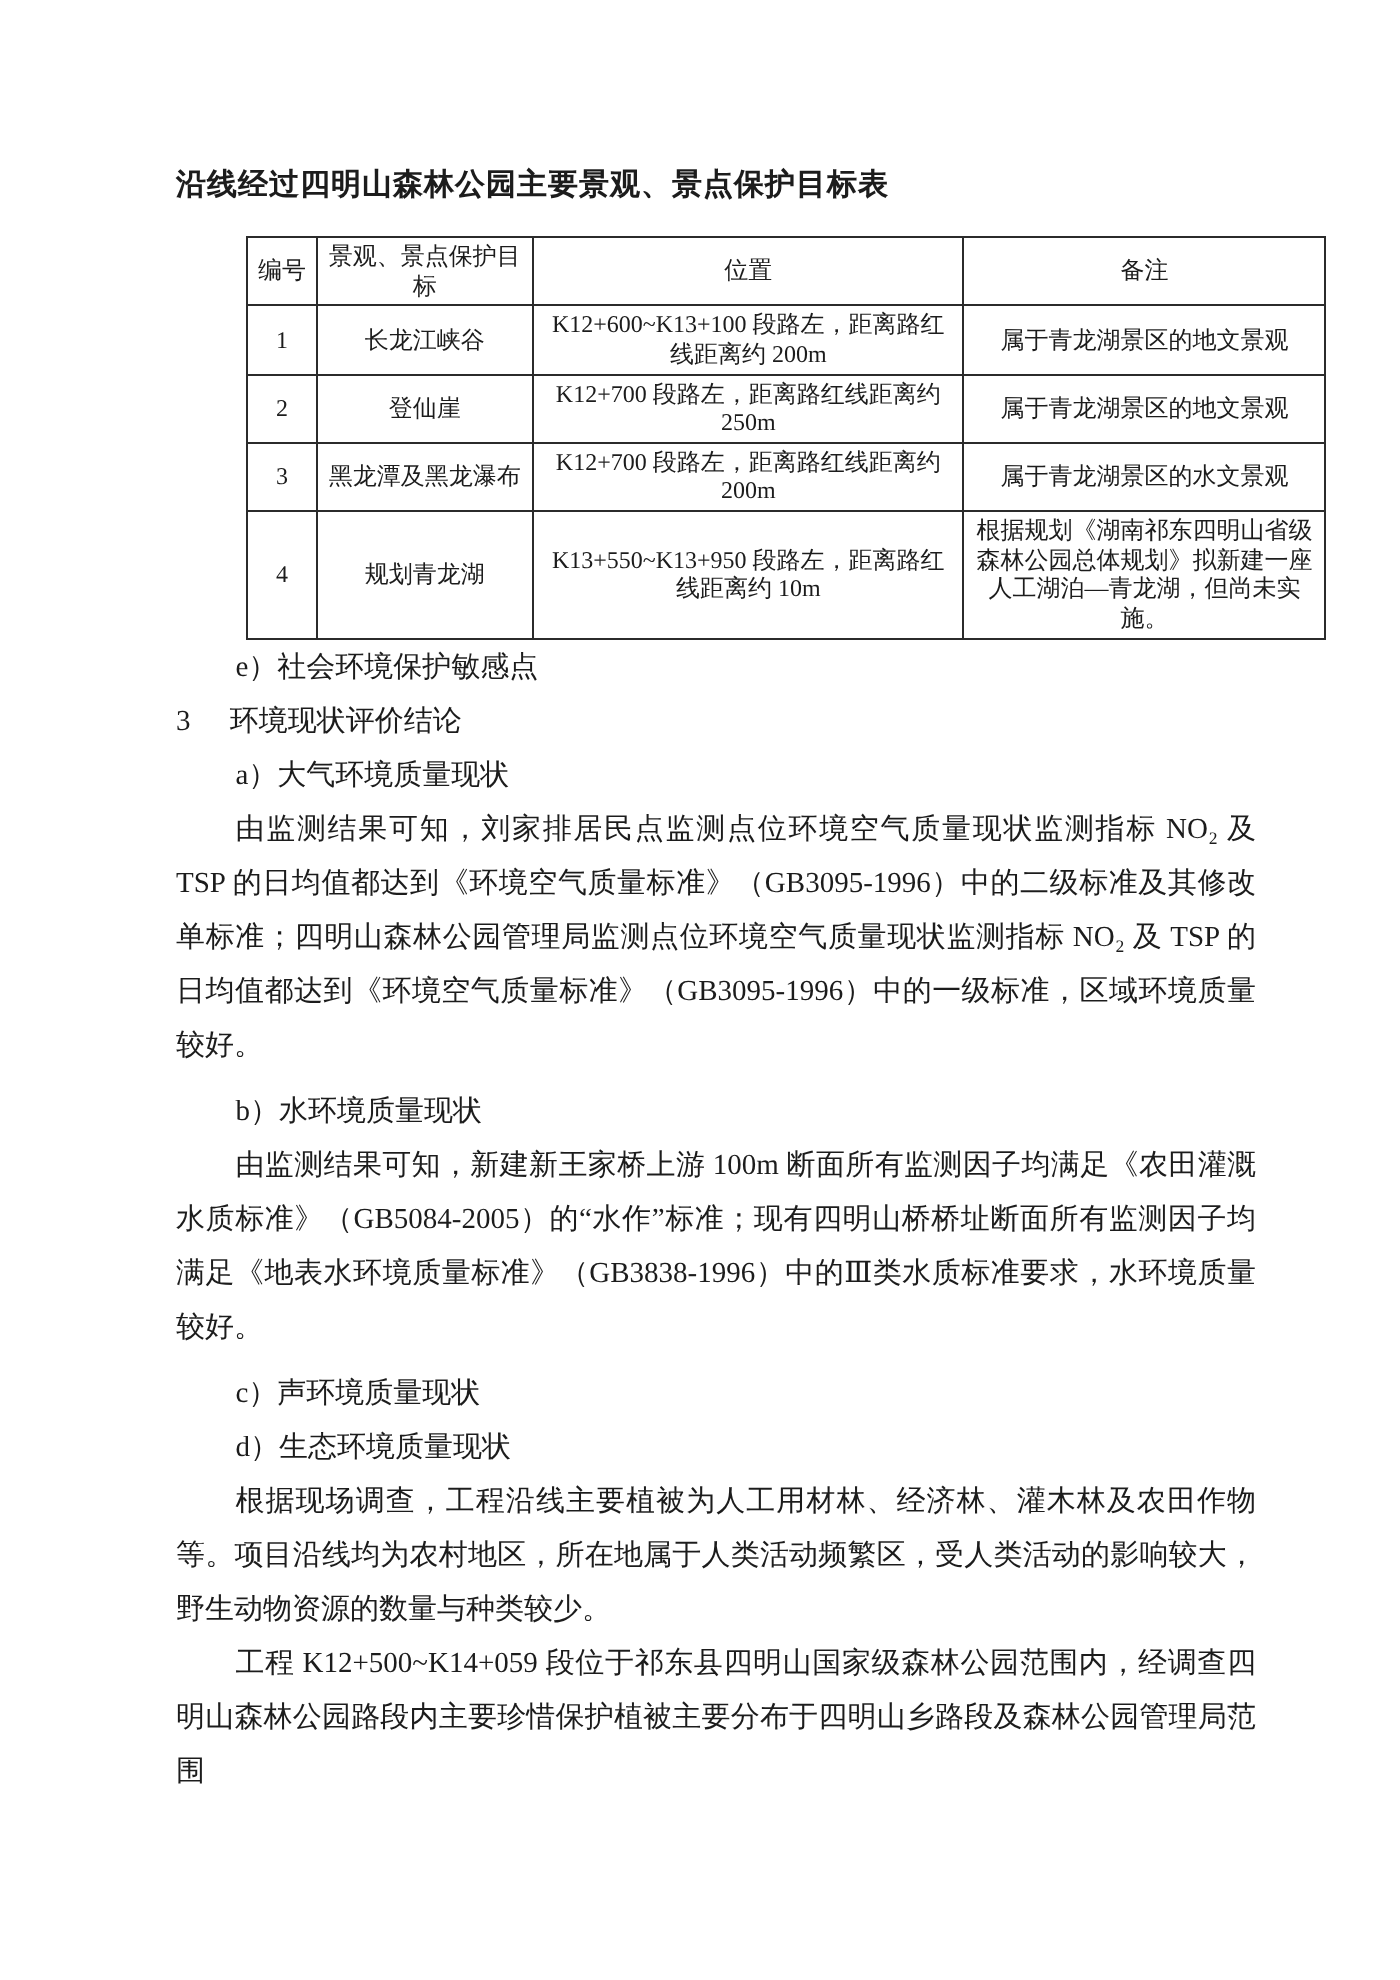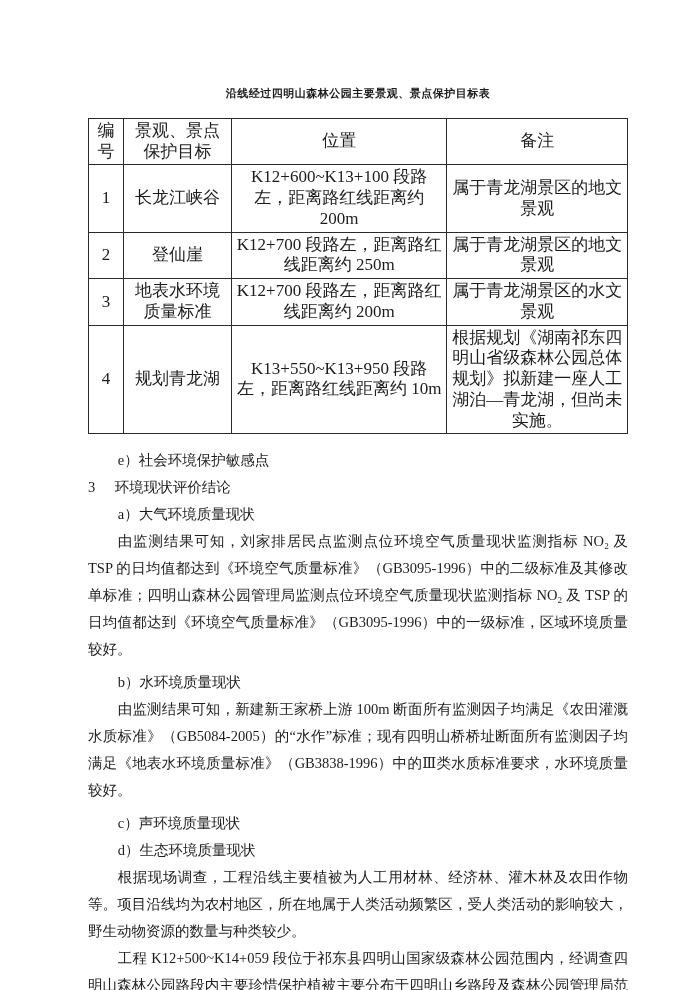--- a/index.html
+++ b/index.html
@@ -15,32 +15,32 @@
     color: #1c1c1c;
     font-family: "Liberation Serif", "DejaVu Serif", serif;
     overflow: hidden;
     box-sizing: border-box;
   }
   .content {
     padding: 84px 72px 0 88px;
   }
   .doc-title {
     margin: 0 0 15px 0;
-    font-size: 11px;
+    font-size: 15px;
     font-weight: bold;
-    text-align: center;
     line-height: 19px;
     letter-spacing: 0.5px;
   }
   table.doc-table {
     width: 100%;
     border-collapse: collapse;
     table-layout: fixed;
-    font-size: 17px;
+    font-size: 12px;
     color: #1c1c1c;
+    margin-left: 35px;
   }
   table.doc-table th,
   table.doc-table td {
     border: 1px solid #2b2b2b;
     text-align: center;
     vertical-align: middle;
     padding: 2px 4px;
     line-height: 1.22;
     font-weight: normal;
     word-break: break-word;
@@ -49,21 +49,21 @@
     height: 18px;
   }
   table.doc-table td.cell-no { height: 24px; }
   .line, .para, .heading {
     margin: 0;
     font-size: 14.5px;
     line-height: 27px;
     text-align: justify;
   }
   .indent { text-indent: 2.05em; }
-  .after-table { margin-top: 13px; }
+  .after-table { margin-top: 1px; }
   .gap-sm { margin-top: 6px; }
   .heading { font-weight: normal; }
   .heading .hnum {
     display: inline-block;
     margin-right: 1.35em;
   }
 </style>
 </head>
 <body>
 
@@ -95,21 +95,21 @@
           <td>属于青龙湖景区的地文景观</td>
         </tr>
         <tr>
           <td class="cell-no">2</td>
           <td>登仙崖</td>
           <td>K12+700 段路左，距离路红线距离约 250m</td>
           <td>属于青龙湖景区的地文景观</td>
         </tr>
         <tr>
           <td class="cell-no">3</td>
-          <td>地表水环境质量标准</td>
+          <td>黑龙潭及黑龙瀑布</td>
           <td>K12+700 段路左，距离路红线距离约 200m</td>
           <td>属于青龙湖景区的水文景观</td>
         </tr>
         <tr>
           <td class="cell-no">4</td>
           <td>规划青龙湖</td>
           <td>K13+550~K13+950 段路左，距离路红线距离约 10m</td>
           <td>根据规划《湖南祁东四明山省级森林公园总体规划》拟新建一座人工湖泊—青龙湖，但尚未实施。</td>
         </tr>
       </tbody>

